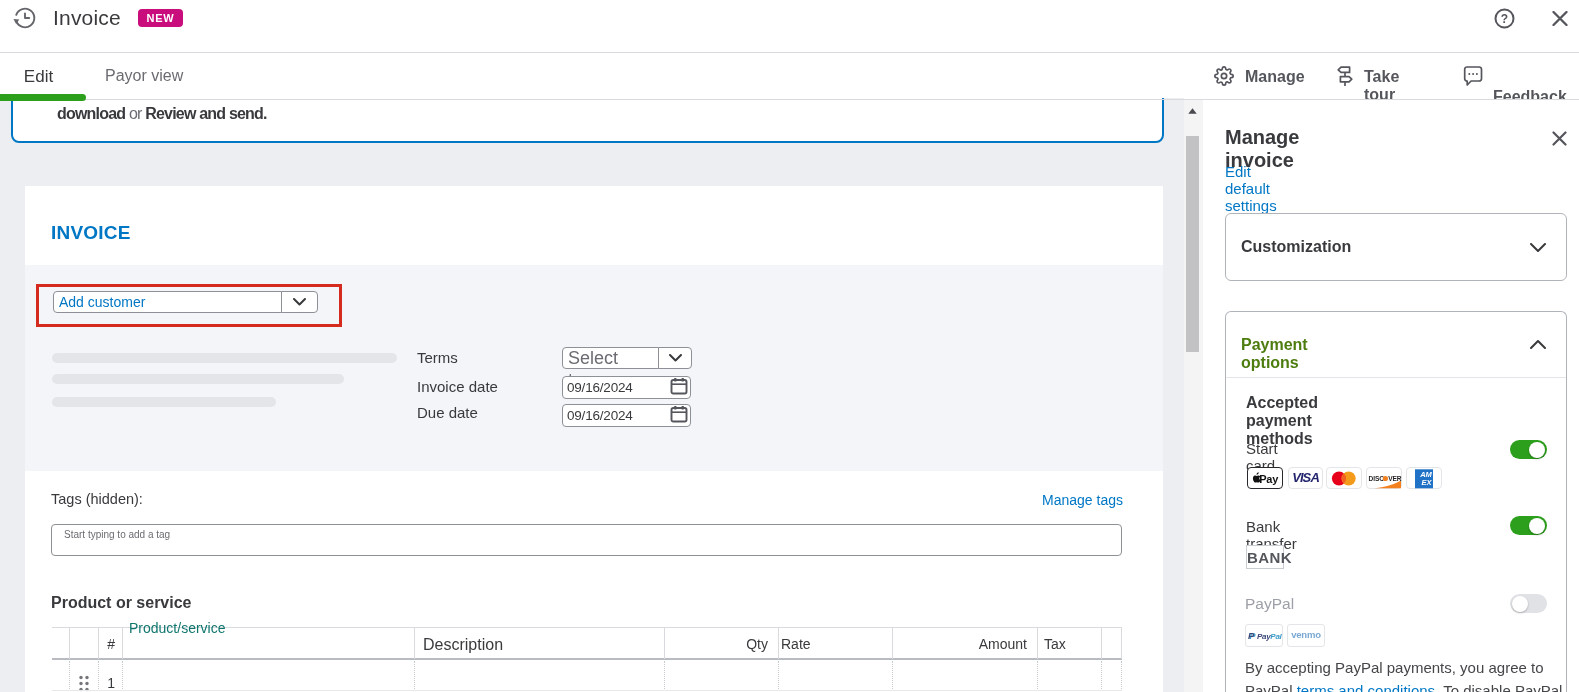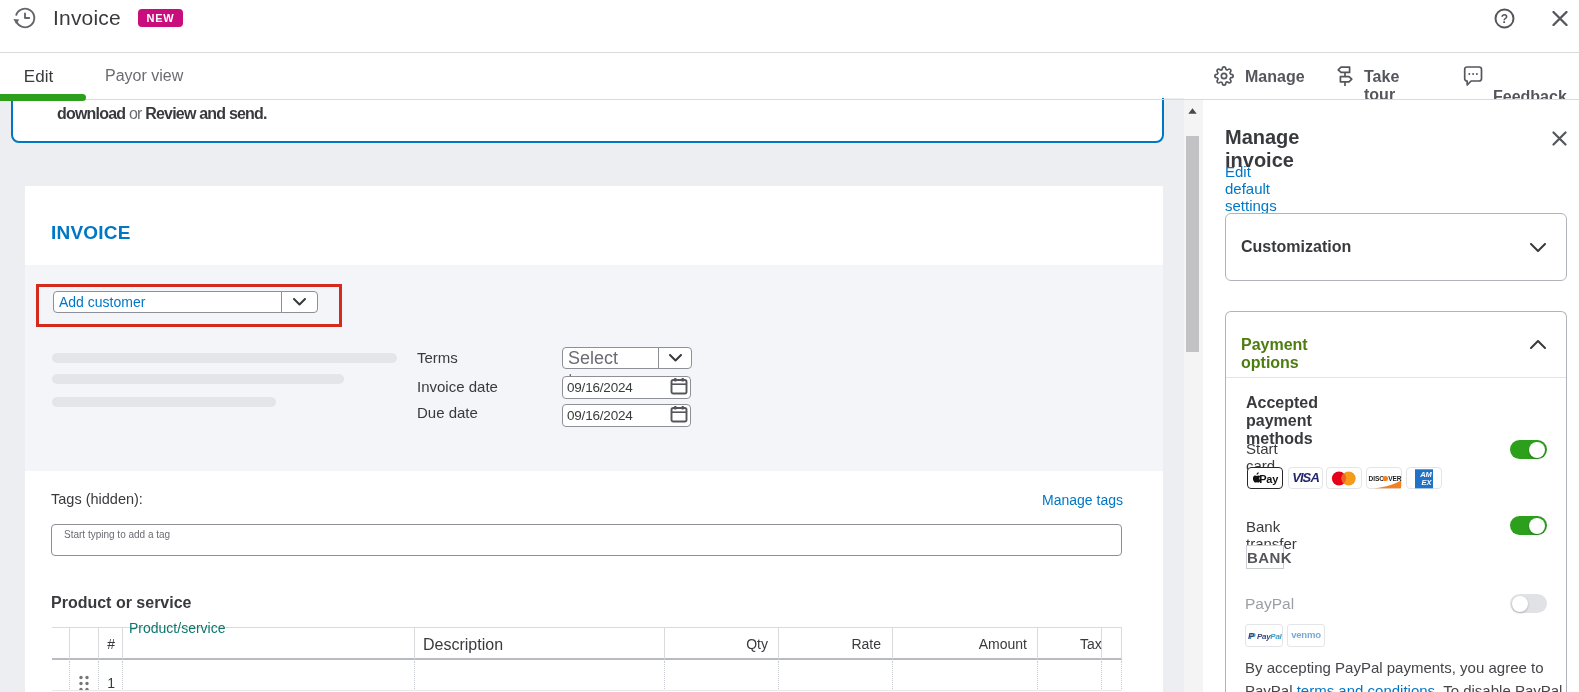--- a/index.html
+++ b/index.html
@@ -116,23 +116,23 @@
     <div class="abs" style="left:778px;top:529px;width:1px;height:32px;background:#d8dadd;"></div>
     <div class="abs" style="left:892px;top:529px;width:1px;height:32px;background:#d8dadd;"></div>
     <div class="abs" style="left:1037px;top:529px;width:1px;height:32px;background:#d8dadd;"></div>
     <div class="abs" style="left:1101px;top:529px;width:1px;height:32px;background:#d8dadd;"></div>
     <div class="abs" style="left:1121px;top:529px;width:1px;height:32px;background:#d8dadd;"></div>
 
     <div class="abs" style="left:99px;top:538px;width:16px;text-align:right;font-size:14px;color:#393a3d;">#</div>
     <div class="abs" style="left:129px;top:522px;font-size:14px;color:#0f766e;">Product/service</div>
     <div class="abs" style="left:423px;top:538px;font-size:16px;color:#393a3d;">Description</div>
     <div class="abs" style="left:668px;top:538px;width:100px;text-align:right;font-size:14px;color:#393a3d;">Qty</div>
-    <div class="abs" style="left:781px;top:538px;width:100px;text-align:right;font-size:14px;color:#393a3d;">Rate</div>
+    <div class="abs" style="left:781px;top:538px;width:100px;font-size:14px;color:#393a3d;">Rate</div>
     <div class="abs" style="left:927px;top:538px;width:100px;text-align:right;font-size:14px;color:#393a3d;">Amount</div>
-    <div class="abs" style="left:1080px;top:538px;font-size:14px;color:#393a3d;">Tax</div>
+    <div class="abs" style="left:1044px;top:538px;font-size:14px;color:#393a3d;">Tax</div>
 
     <div class="abs" style="left:52px;top:563px;width:1070px;height:30px;background:#fff;"></div>
     <div class="abs" style="left:69px;top:563px;width:1px;height:30px;border-left:1px dotted #c8cbd0;"></div>
     <div class="abs" style="left:98px;top:563px;width:1px;height:30px;border-left:1px dotted #c8cbd0;"></div>
     <div class="abs" style="left:122px;top:563px;width:1px;height:30px;border-left:1px dotted #c8cbd0;"></div>
     <div class="abs" style="left:414px;top:563px;width:1px;height:30px;border-left:1px dotted #c8cbd0;"></div>
     <div class="abs" style="left:664px;top:563px;width:1px;height:30px;border-left:1px dotted #c8cbd0;"></div>
     <div class="abs" style="left:778px;top:563px;width:1px;height:30px;border-left:1px dotted #c8cbd0;"></div>
     <div class="abs" style="left:892px;top:563px;width:1px;height:30px;border-left:1px dotted #c8cbd0;"></div>
     <div class="abs" style="left:1037px;top:563px;width:1px;height:30px;border-left:1px dotted #c8cbd0;"></div>

